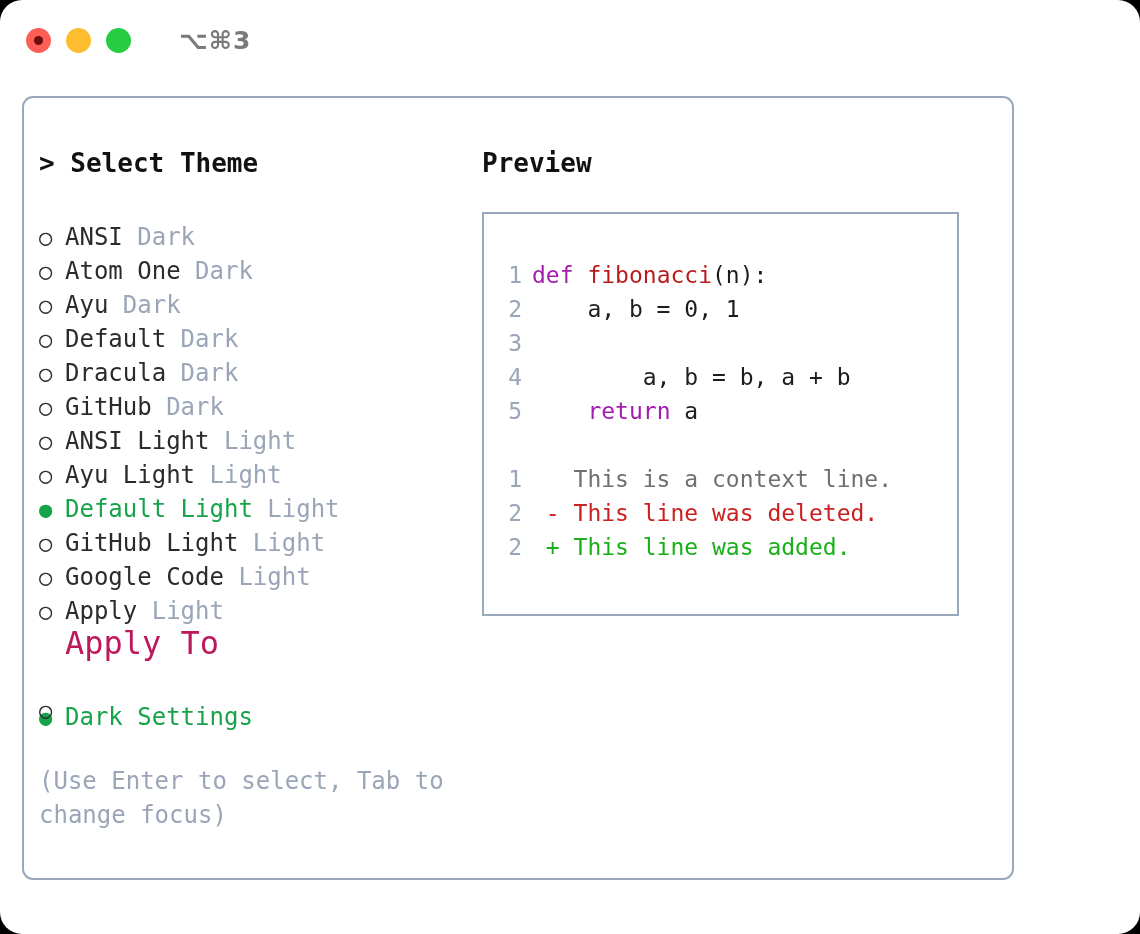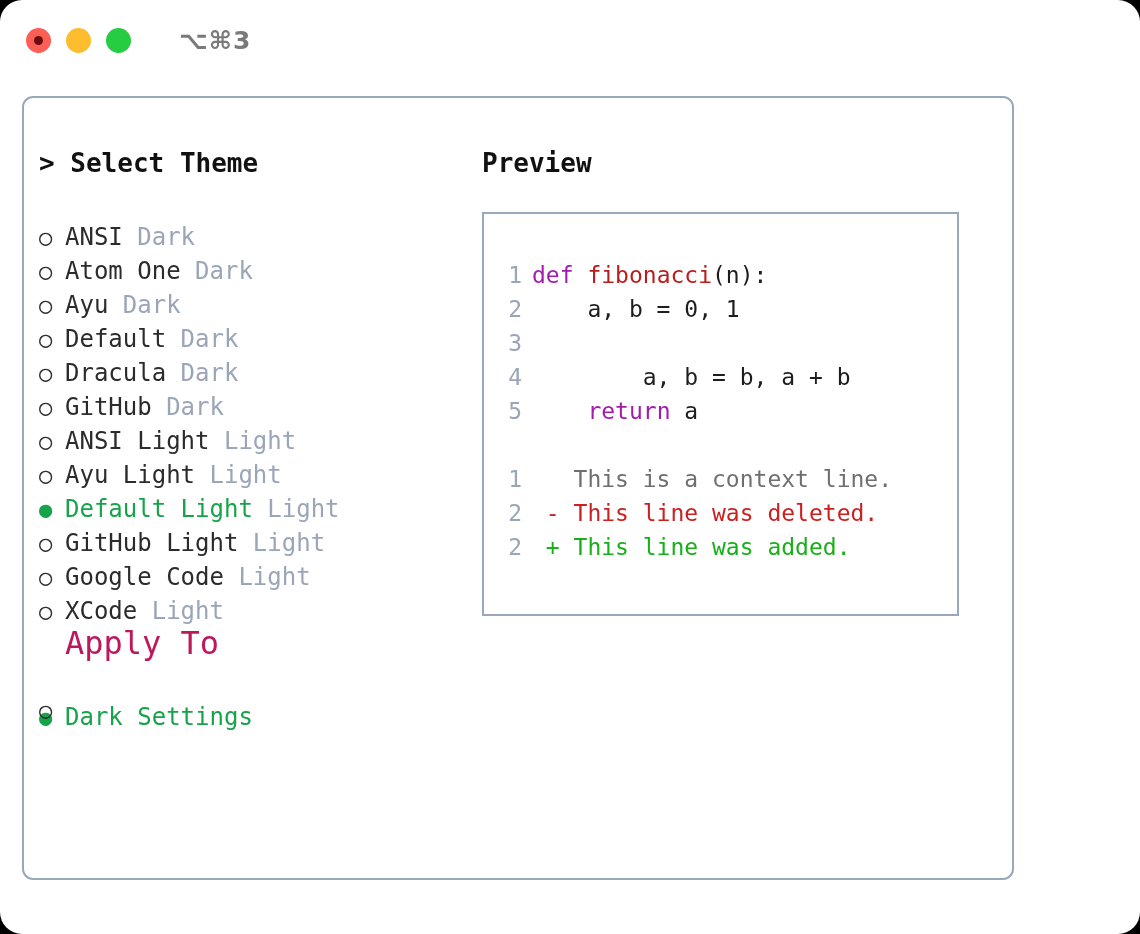--- a/index.html
+++ b/index.html
@@ -230,32 +230,33 @@
             <li class="opt"><span class="bullet">○</span><span class="opt-label">Atom One</span><span class="opt-tag"> Dark</span></li>
             <li class="opt"><span class="bullet">○</span><span class="opt-label">Ayu</span><span class="opt-tag"> Dark</span></li>
             <li class="opt"><span class="bullet">○</span><span class="opt-label">Default</span><span class="opt-tag"> Dark</span></li>
             <li class="opt"><span class="bullet">○</span><span class="opt-label">Dracula</span><span class="opt-tag"> Dark</span></li>
             <li class="opt"><span class="bullet">○</span><span class="opt-label">GitHub</span><span class="opt-tag"> Dark</span></li>
             <li class="opt"><span class="bullet">○</span><span class="opt-label">ANSI Light</span><span class="opt-tag"> Light</span></li>
             <li class="opt"><span class="bullet">○</span><span class="opt-label">Ayu Light</span><span class="opt-tag"> Light</span></li>
             <li class="opt selected"><span class="bullet on">●</span><span class="opt-label">Default Light</span><span class="opt-tag"> Light</span></li>
             <li class="opt"><span class="bullet">○</span><span class="opt-label">GitHub Light</span><span class="opt-tag"> Light</span></li>
             <li class="opt"><span class="bullet">○</span><span class="opt-label">Google Code</span><span class="opt-tag"> Light</span></li>
-            <li class="opt"><span class="bullet">○</span><span class="opt-label">XCode</span><span class="opt-tag"> Light</span></li>
+            <li class="opt"><span class="bullet">○</span><span class="opt-label">Apply</span><span class="opt-tag"> Light</span></li>
           </ul>
 
         <div class="spacer-lg"></div>
 
         <div class="group-heading">Apply To</div>
 
         <ul class="opt-list" id="apply-list">
             <li class="opt selected"><span class="bullet on">●</span><span class="opt-label">Dark Settings</span></li>
             <li class="opt"><span class="bullet">○</span></li>
           </ul>
 
+        <div class="hint">(Use Enter to select, Tab to change focus)</div>
       </div>
 
       <div class="right-col">
         <div class="preview-title">Preview</div>
 
         <div class="code-box">
           <div id="code-lines">
               <div class="code-line"><span class="lineno">1</span><span class="code-text"><span class="tok-kw">def </span><span class="tok-fn">fibonacci</span><span class="tok-plain">(n):</span></span></div>
               <div class="code-line"><span class="lineno">2</span><span class="code-text"><span class="tok-plain">    a, b = 0, 1</span></span></div>
               <div class="code-line"><span class="lineno">3</span></div>

